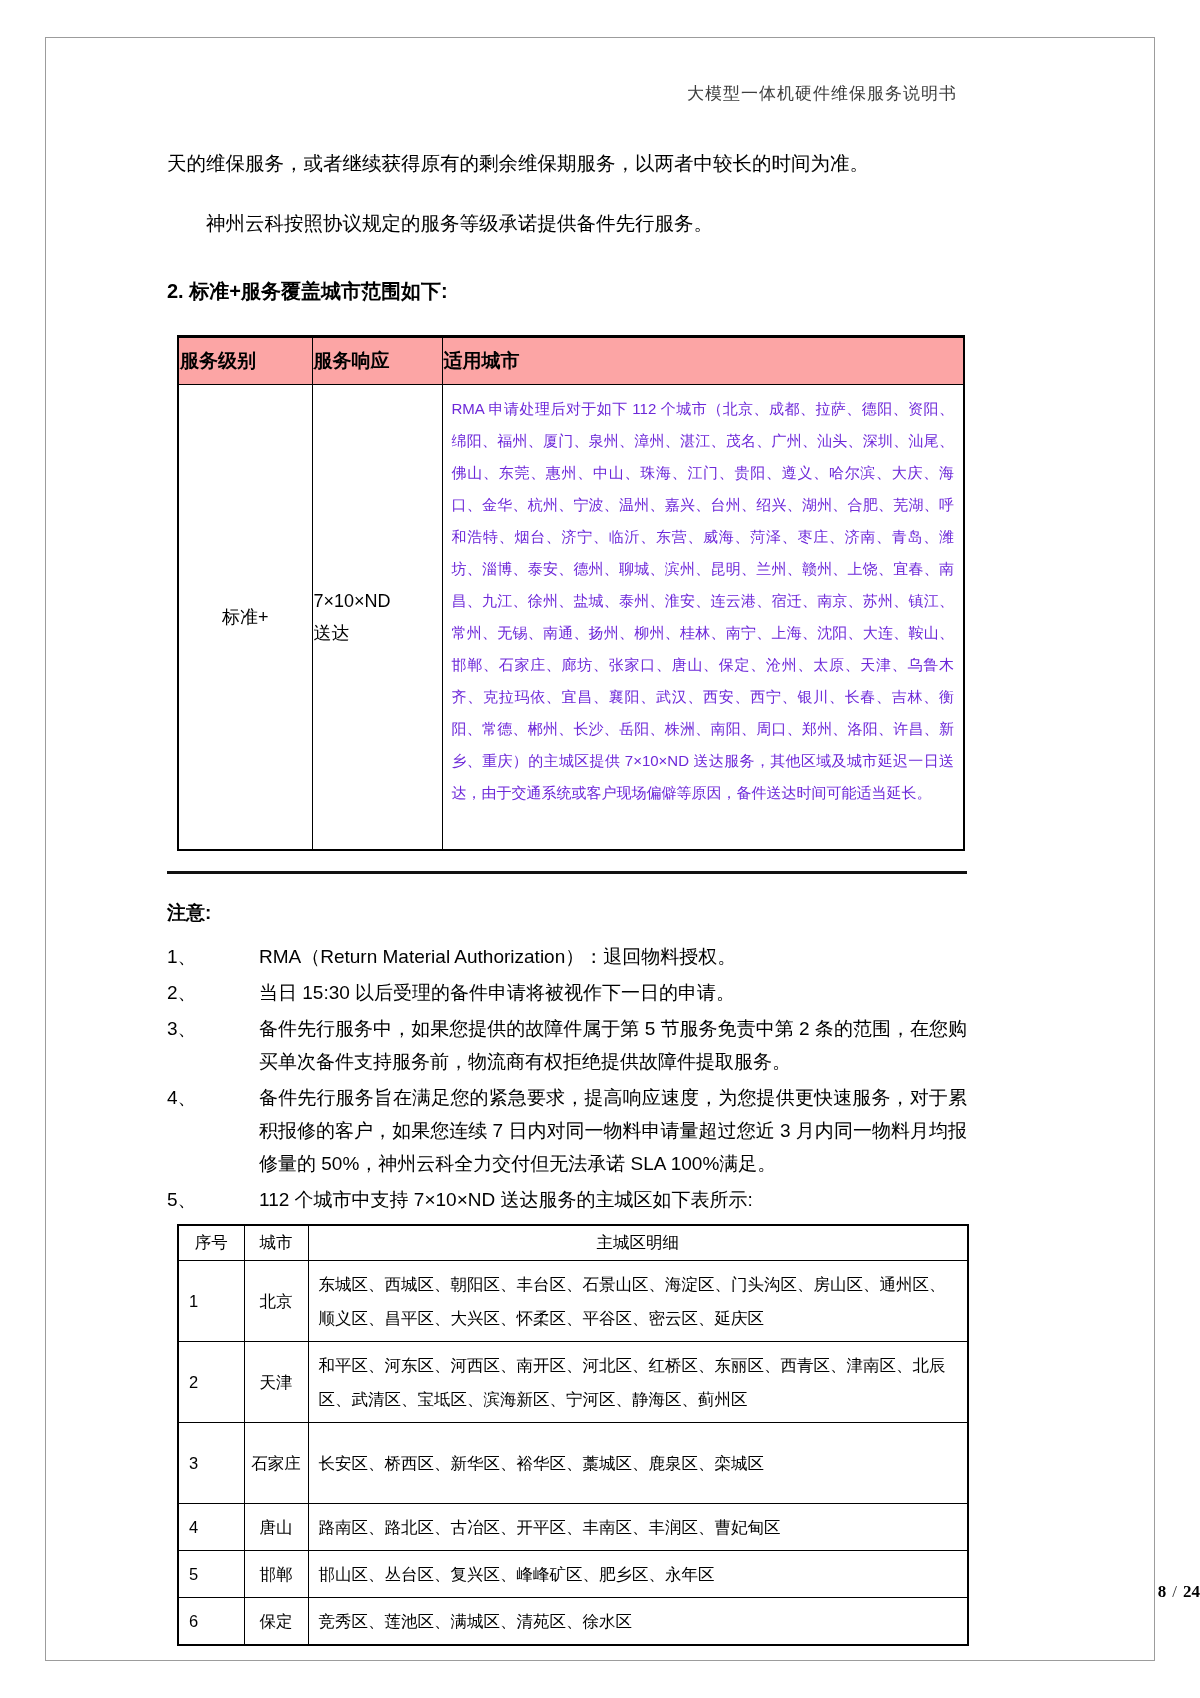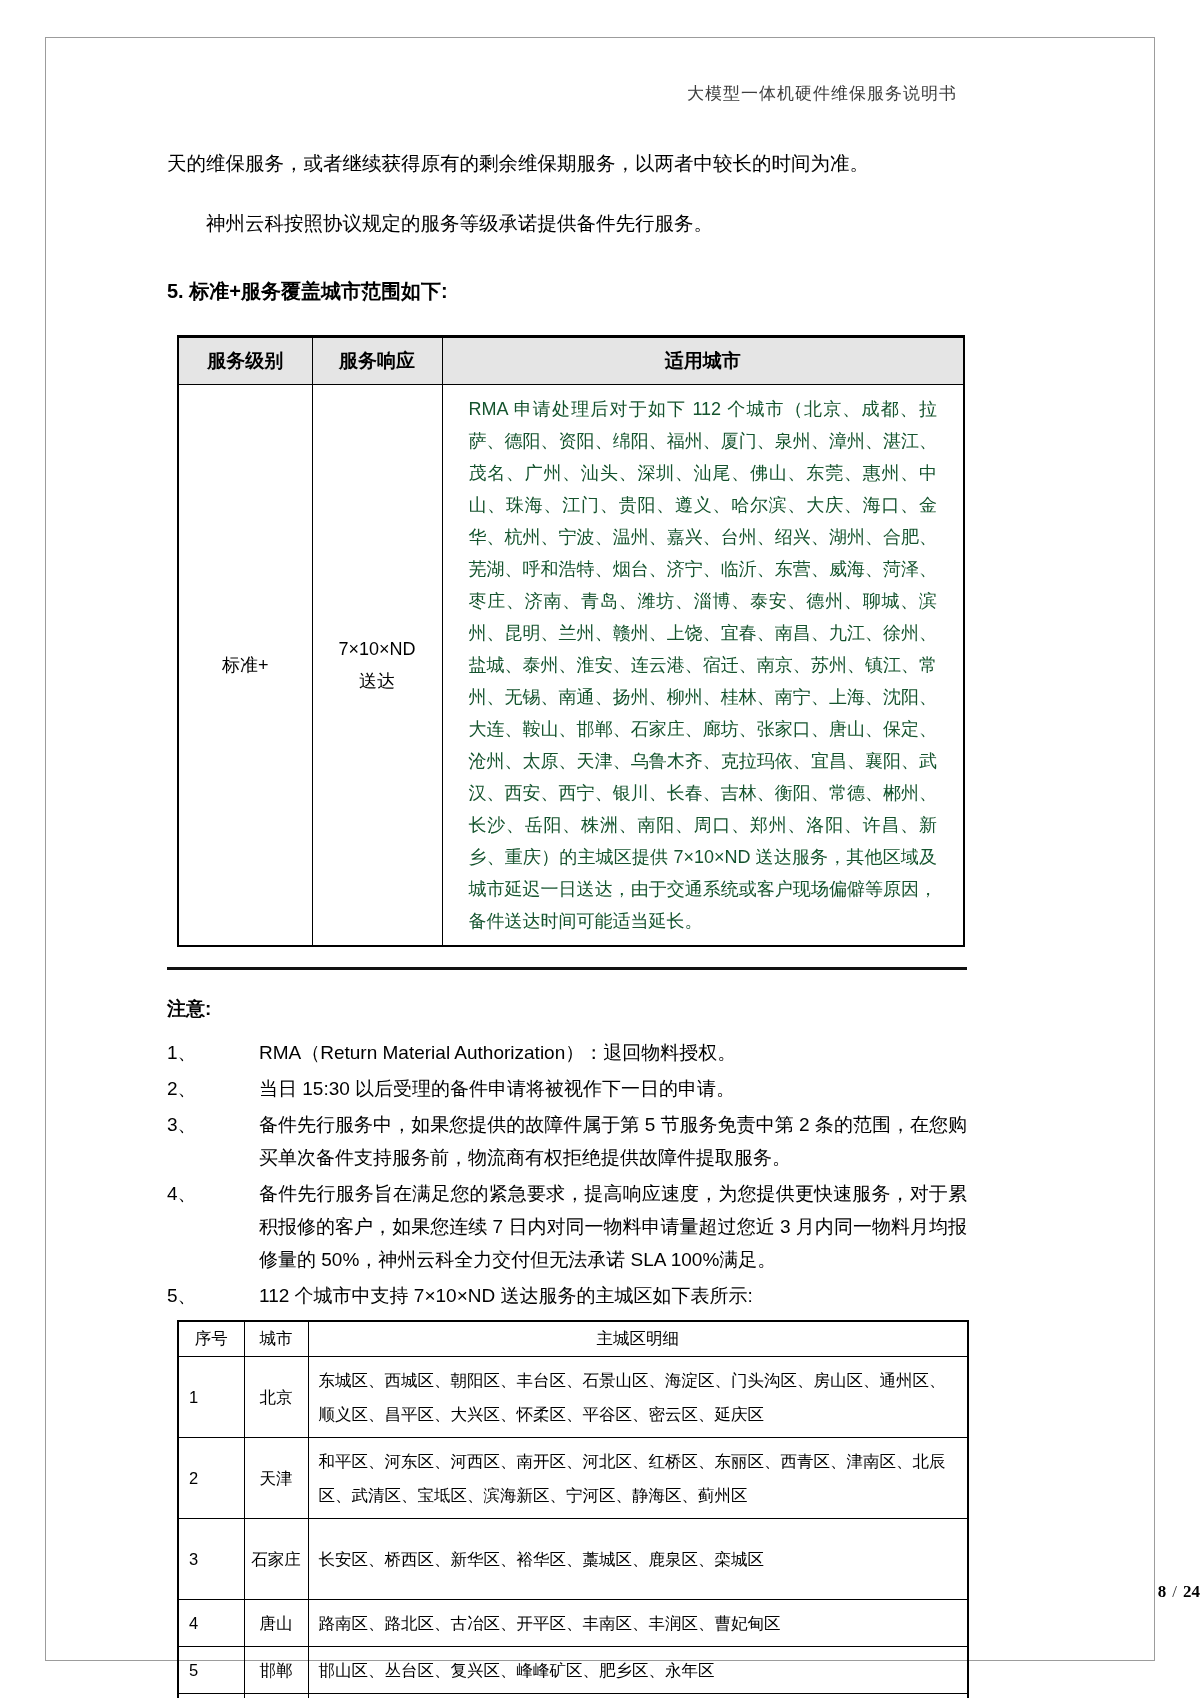--- a/index.html
+++ b/index.html
@@ -52,51 +52,51 @@
     border-collapse: collapse;
     margin-left: 10px;
     width: 786px;
     table-layout: fixed;
   }
   table.service-table th, table.service-table td {
     border: 1px solid #000;
   }
   table.service-table { border: 2px solid #000; border-top-width: 3px; }
   table.service-table th {
-    background: #e5e5e5;
+    background: #fca5a5;
     height: 44px;
     font-size: 19px;
     font-weight: bold;
-    text-align: center;
+    text-align: left;
     color: #000;
   }
   .col-level { width: 134px; }
   .col-resp  { width: 130px; }
   .col-cities{ width: 522px; }
   td.cell-level {
     text-align: center;
     vertical-align: middle;
     font-size: 18px;
     color: #000;
   }
   td.cell-resp {
-    text-align: center;
+    text-align: left;
     vertical-align: middle;
     font-size: 18px;
     line-height: 32px;
     color: #000;
   }
   td.cell-cities {
-    padding: 8px 26px;
-    font-size: 18px;
+    padding: 8px 9px;
+    font-size: 15px;
     line-height: 32px;
     text-align: justify;
     text-justify: inter-ideograph;
     vertical-align: top;
-    color: #14532d;
+    color: #6d28d9;
     height: 448px;
     overflow: hidden;
   }
   
   .rule {
     margin-top: 20px;
     width: 800px;
     height: 3px;
     background: #111;
   }
@@ -177,21 +177,21 @@
 <div class="page">
   <div class="page-border"></div>
 
   <div class="doc-header">大模型一体机硬件维保服务说明书</div>
 
   <div class="content">
 
     <p class="para">天的维保服务，或者继续获得原有的剩余维保期服务，以两者中较长的时间为准。</p>
     <p class="para indent">神州云科按照协议规定的服务等级承诺提供备件先行服务。</p>
 
-    <h2 class="section-heading">5. 标准+服务覆盖城市范围如下:</h2>
+    <h2 class="section-heading">2. 标准+服务覆盖城市范围如下:</h2>
 
     <table class="service-table">
       <colgroup>
         <col class="col-level">
           <col class="col-resp">
           <col class="col-cities">
       </colgroup>
       <thead>
         <tr>
           <th>服务级别</th>

